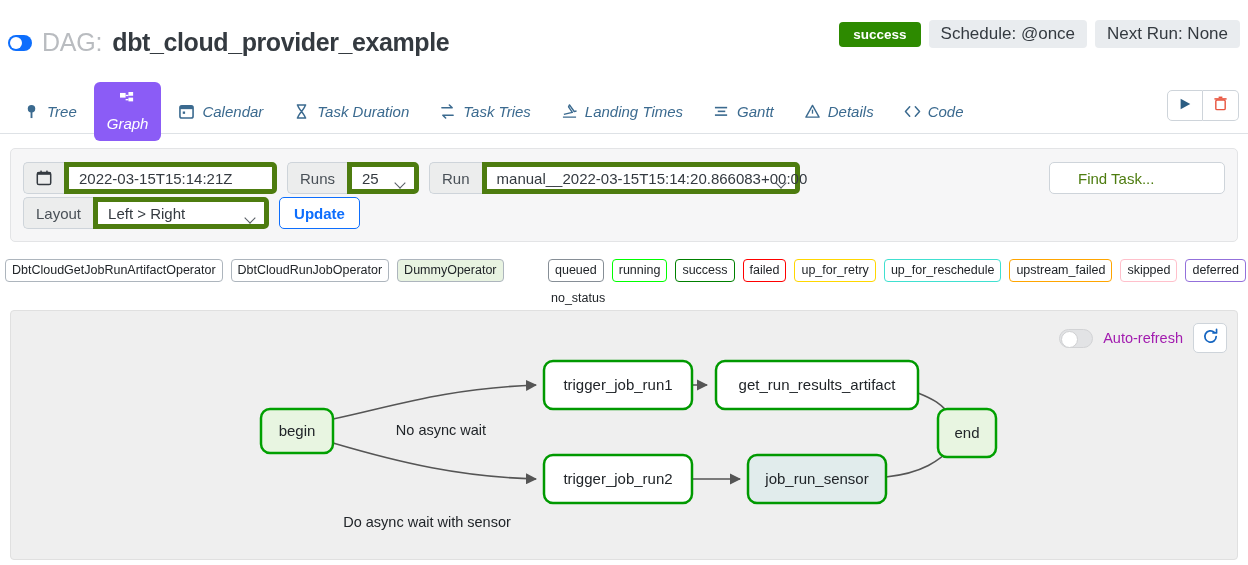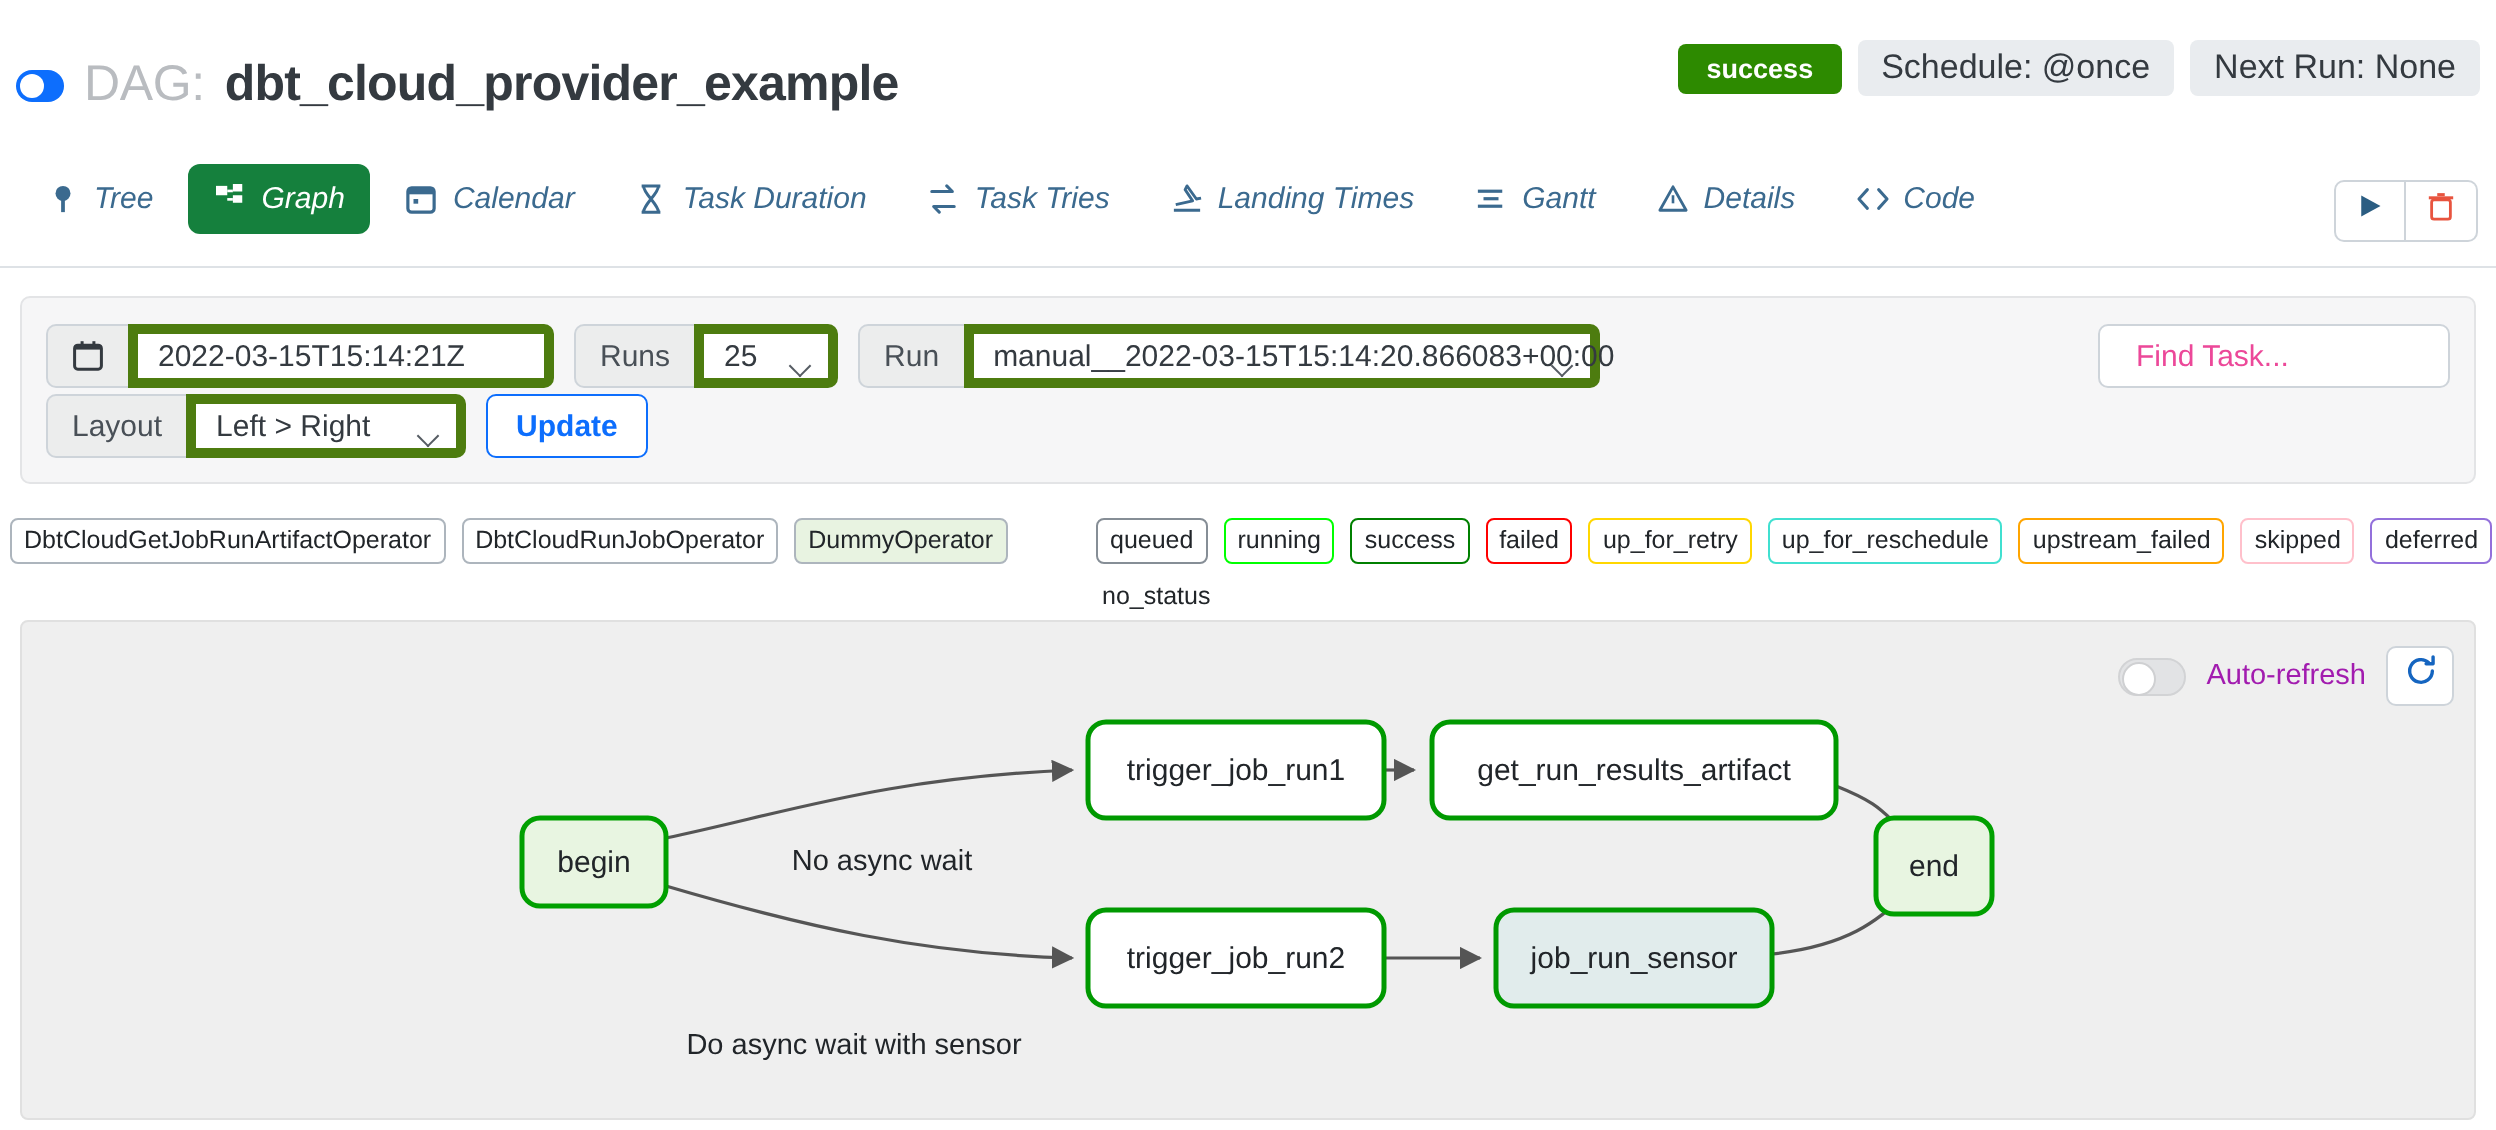--- a/index.html
+++ b/index.html
@@ -56,21 +56,21 @@
   .tabs {
     position: absolute; left: 10px; top: 4px;
     display: flex; align-items: center; gap: 4px; font-style: italic;
   }
   .tab {
     display: flex; align-items: center; gap: 7px;
     padding: 9px 13px; border-radius: 6px;
     font-size: 15px; color: #3b6a8f; cursor: pointer;
     white-space: nowrap;
   }
-  .tab.active { background: #15803d; color: #ffffff; }
+  .tab.active { background: #8b5cf6; color: #ffffff; flex-direction: column; }
   .tab .ic { display: inline-flex; width: 17px; height: 17px; align-items: center; justify-content: center; }
   .tab svg { display: block; }
 
   .tool-btns {
     position: absolute; right: 9px; top: 12px;
     display: flex;
   }
   .tool-btn {
     width: 36px; height: 31px; border: 1px solid #ced4da; background: #fff;
     display: flex; align-items: center; justify-content: center; cursor: pointer;
@@ -112,22 +112,22 @@
   .gap { width: 10px; }
   .btn-update {
     height: 32px; border: 1px solid #0d6efd; border-radius: 5px; background: #fff;
     color: #0d6efd; font-size: 15px; font-weight: 700; padding: 0 14px;
     display: flex; align-items: center; cursor: pointer; margin-left: 10px;
   }
   .find {
     position: absolute; right: 12px; top: 13px;
     width: 176px; height: 32px;
     border: 1px solid #ced4da; border-radius: 5px; background: #fff;
-    display: flex; align-items: center; padding: 0 18px;
-    color: #ec4899; font-size: 15px;
+    display: flex; align-items: center; padding: 0 28px;
+    color: #4d7c0f; font-size: 15px;
   }
 
   
   .legend-ops {
     position: absolute; left: 5px; top: 259px; width: 530px;
     display: flex; flex-wrap: wrap; gap: 5px 8px;
   }
   .legend-states {
     position: absolute; left: 548px; top: 259px; width: 700px;
     display: flex; flex-wrap: wrap; gap: 5px 8px; align-items: center;
@@ -334,21 +334,21 @@
 
     <div class="grp">
       <div class="addon left">Run</div>
       <div class="fld right sel" style="width:318px">manual__2022-03-15T15:14:20.866083+00:00</div>
     </div>
   </div>
 
   <div class="frow r2">
     <div class="grp">
       <div class="addon left">Layout</div>
-      <div class="fld right sel" style="width:140px">Left &gt; Right</div>
+      <div class="fld right sel" style="width:176px">Left &gt; Right</div>
     </div>
     <div class="btn-update">Update</div>
   </div>
 
   <div class="find">Find Task...</div>
 </div>
 
 <div class="legend-ops">
   <span class="chip" style="background:#ffffff">DbtCloudGetJobRunArtifactOperator</span>
   <span class="chip" style="background:#ffffff">DbtCloudRunJobOperator</span>

